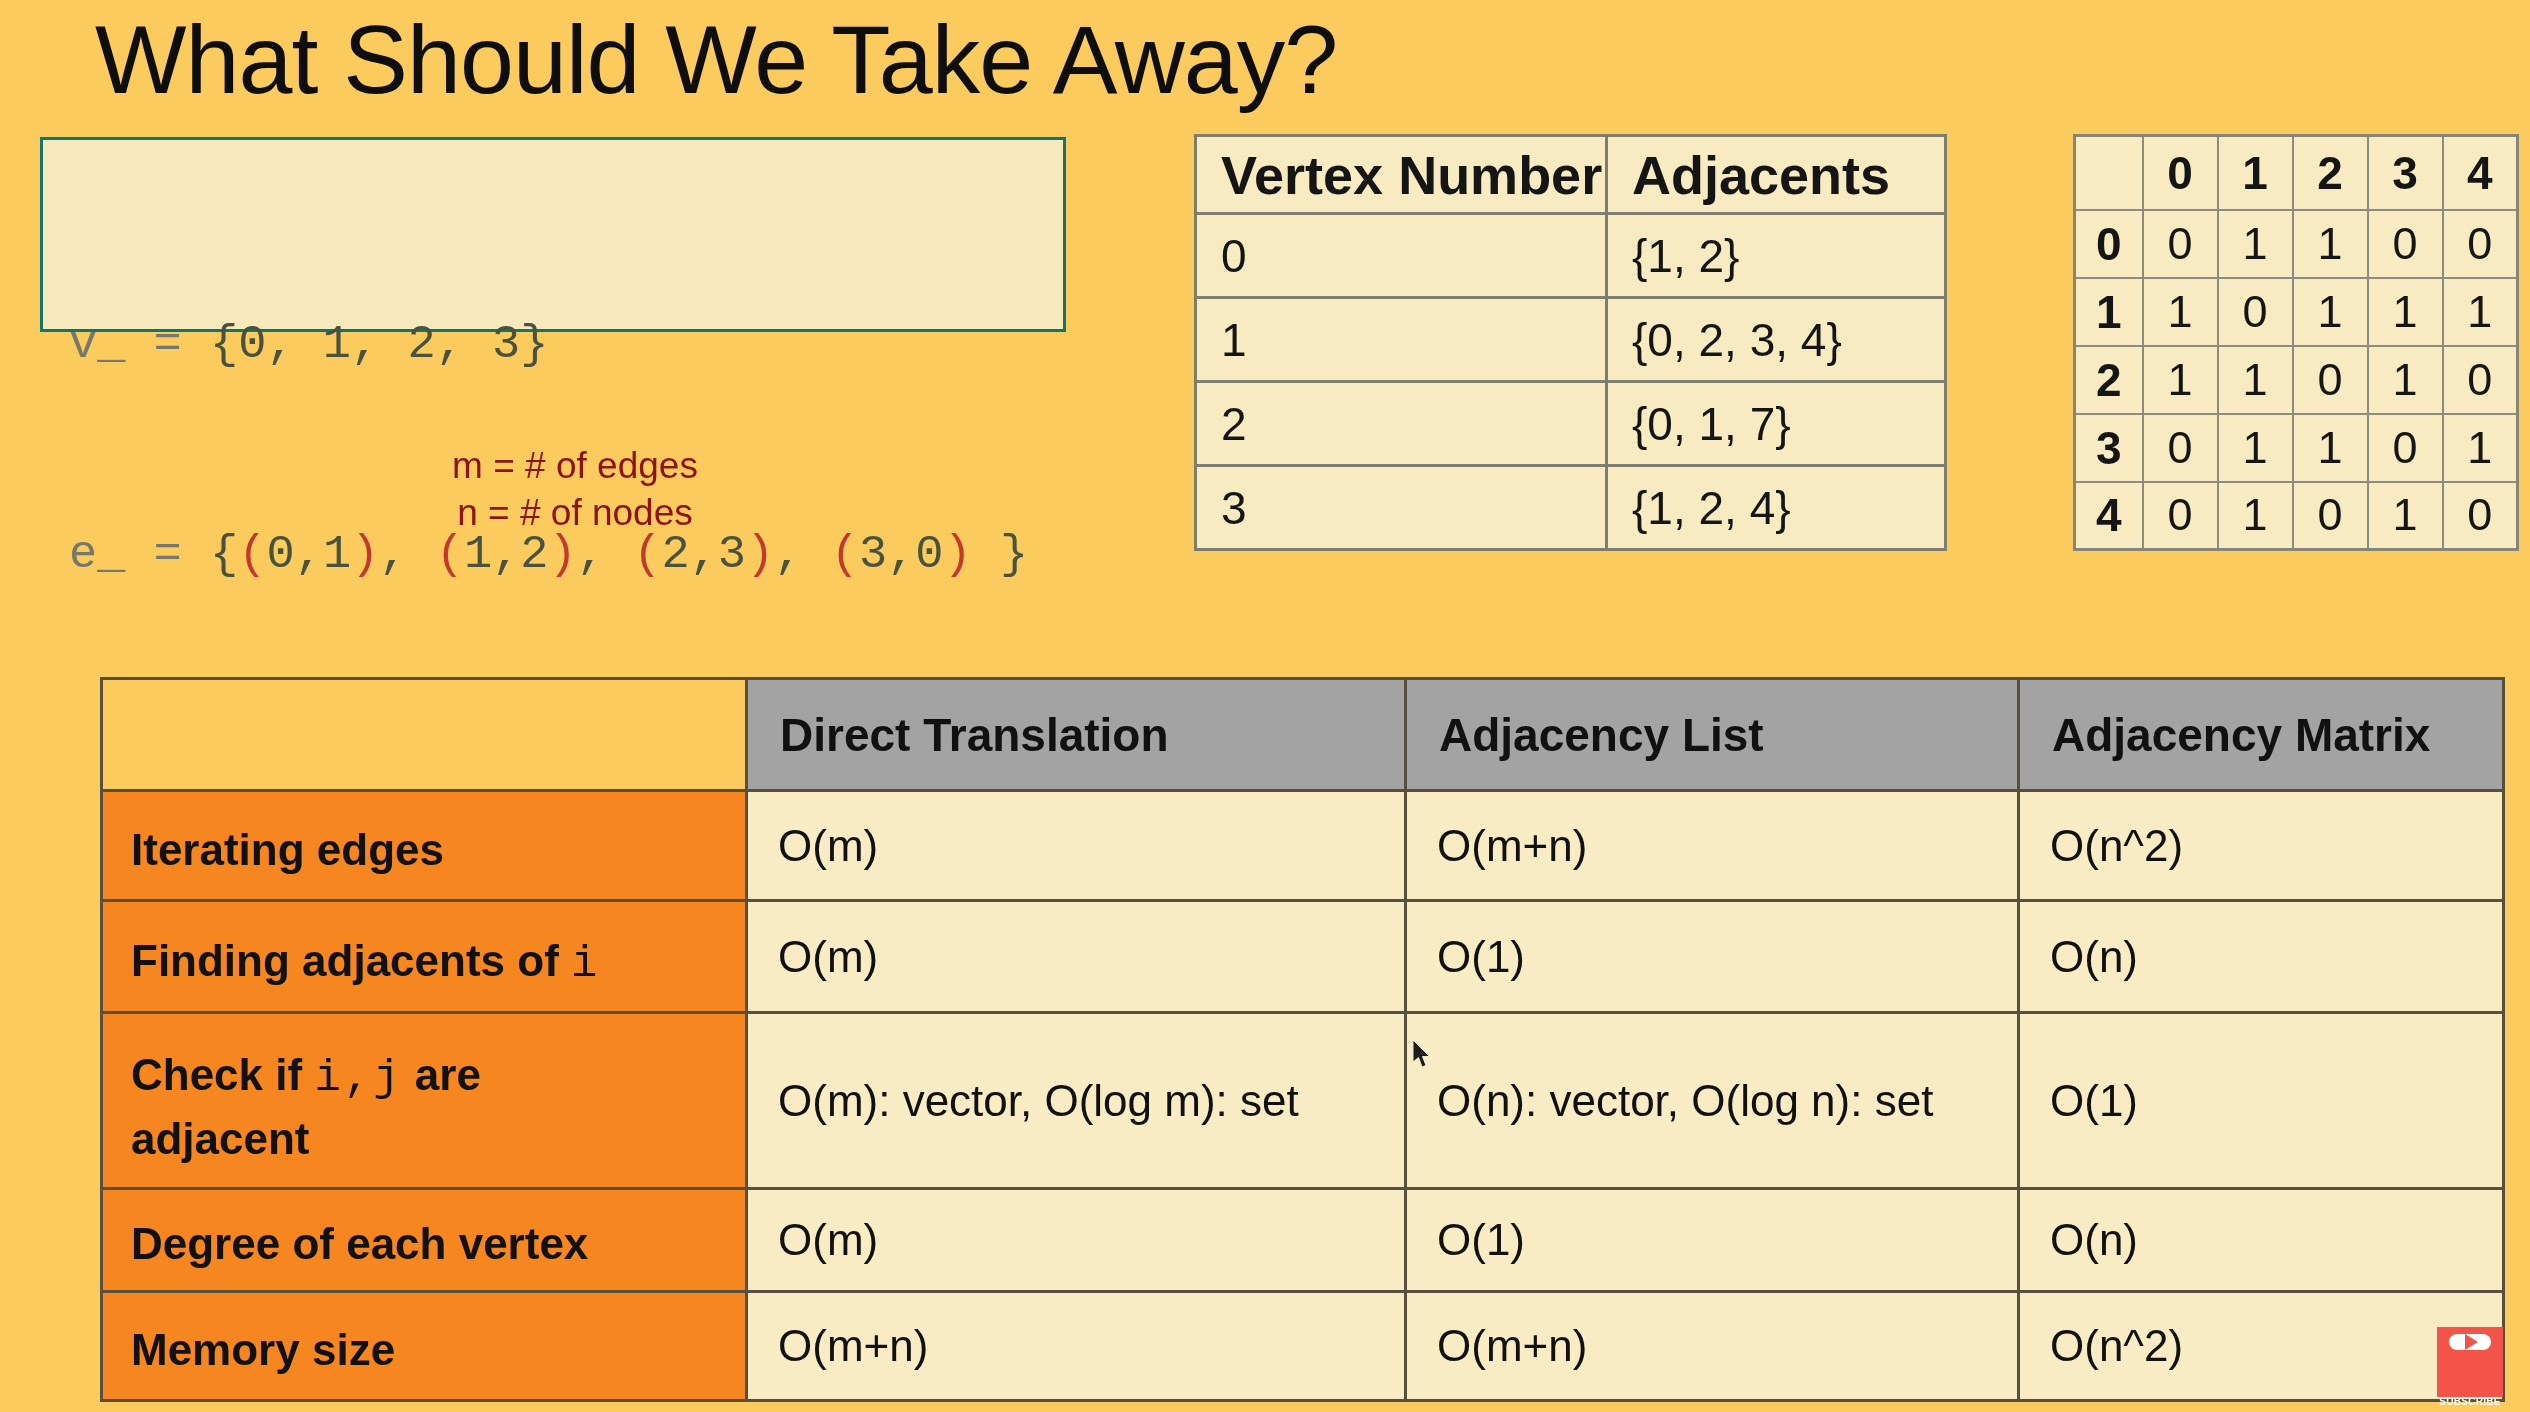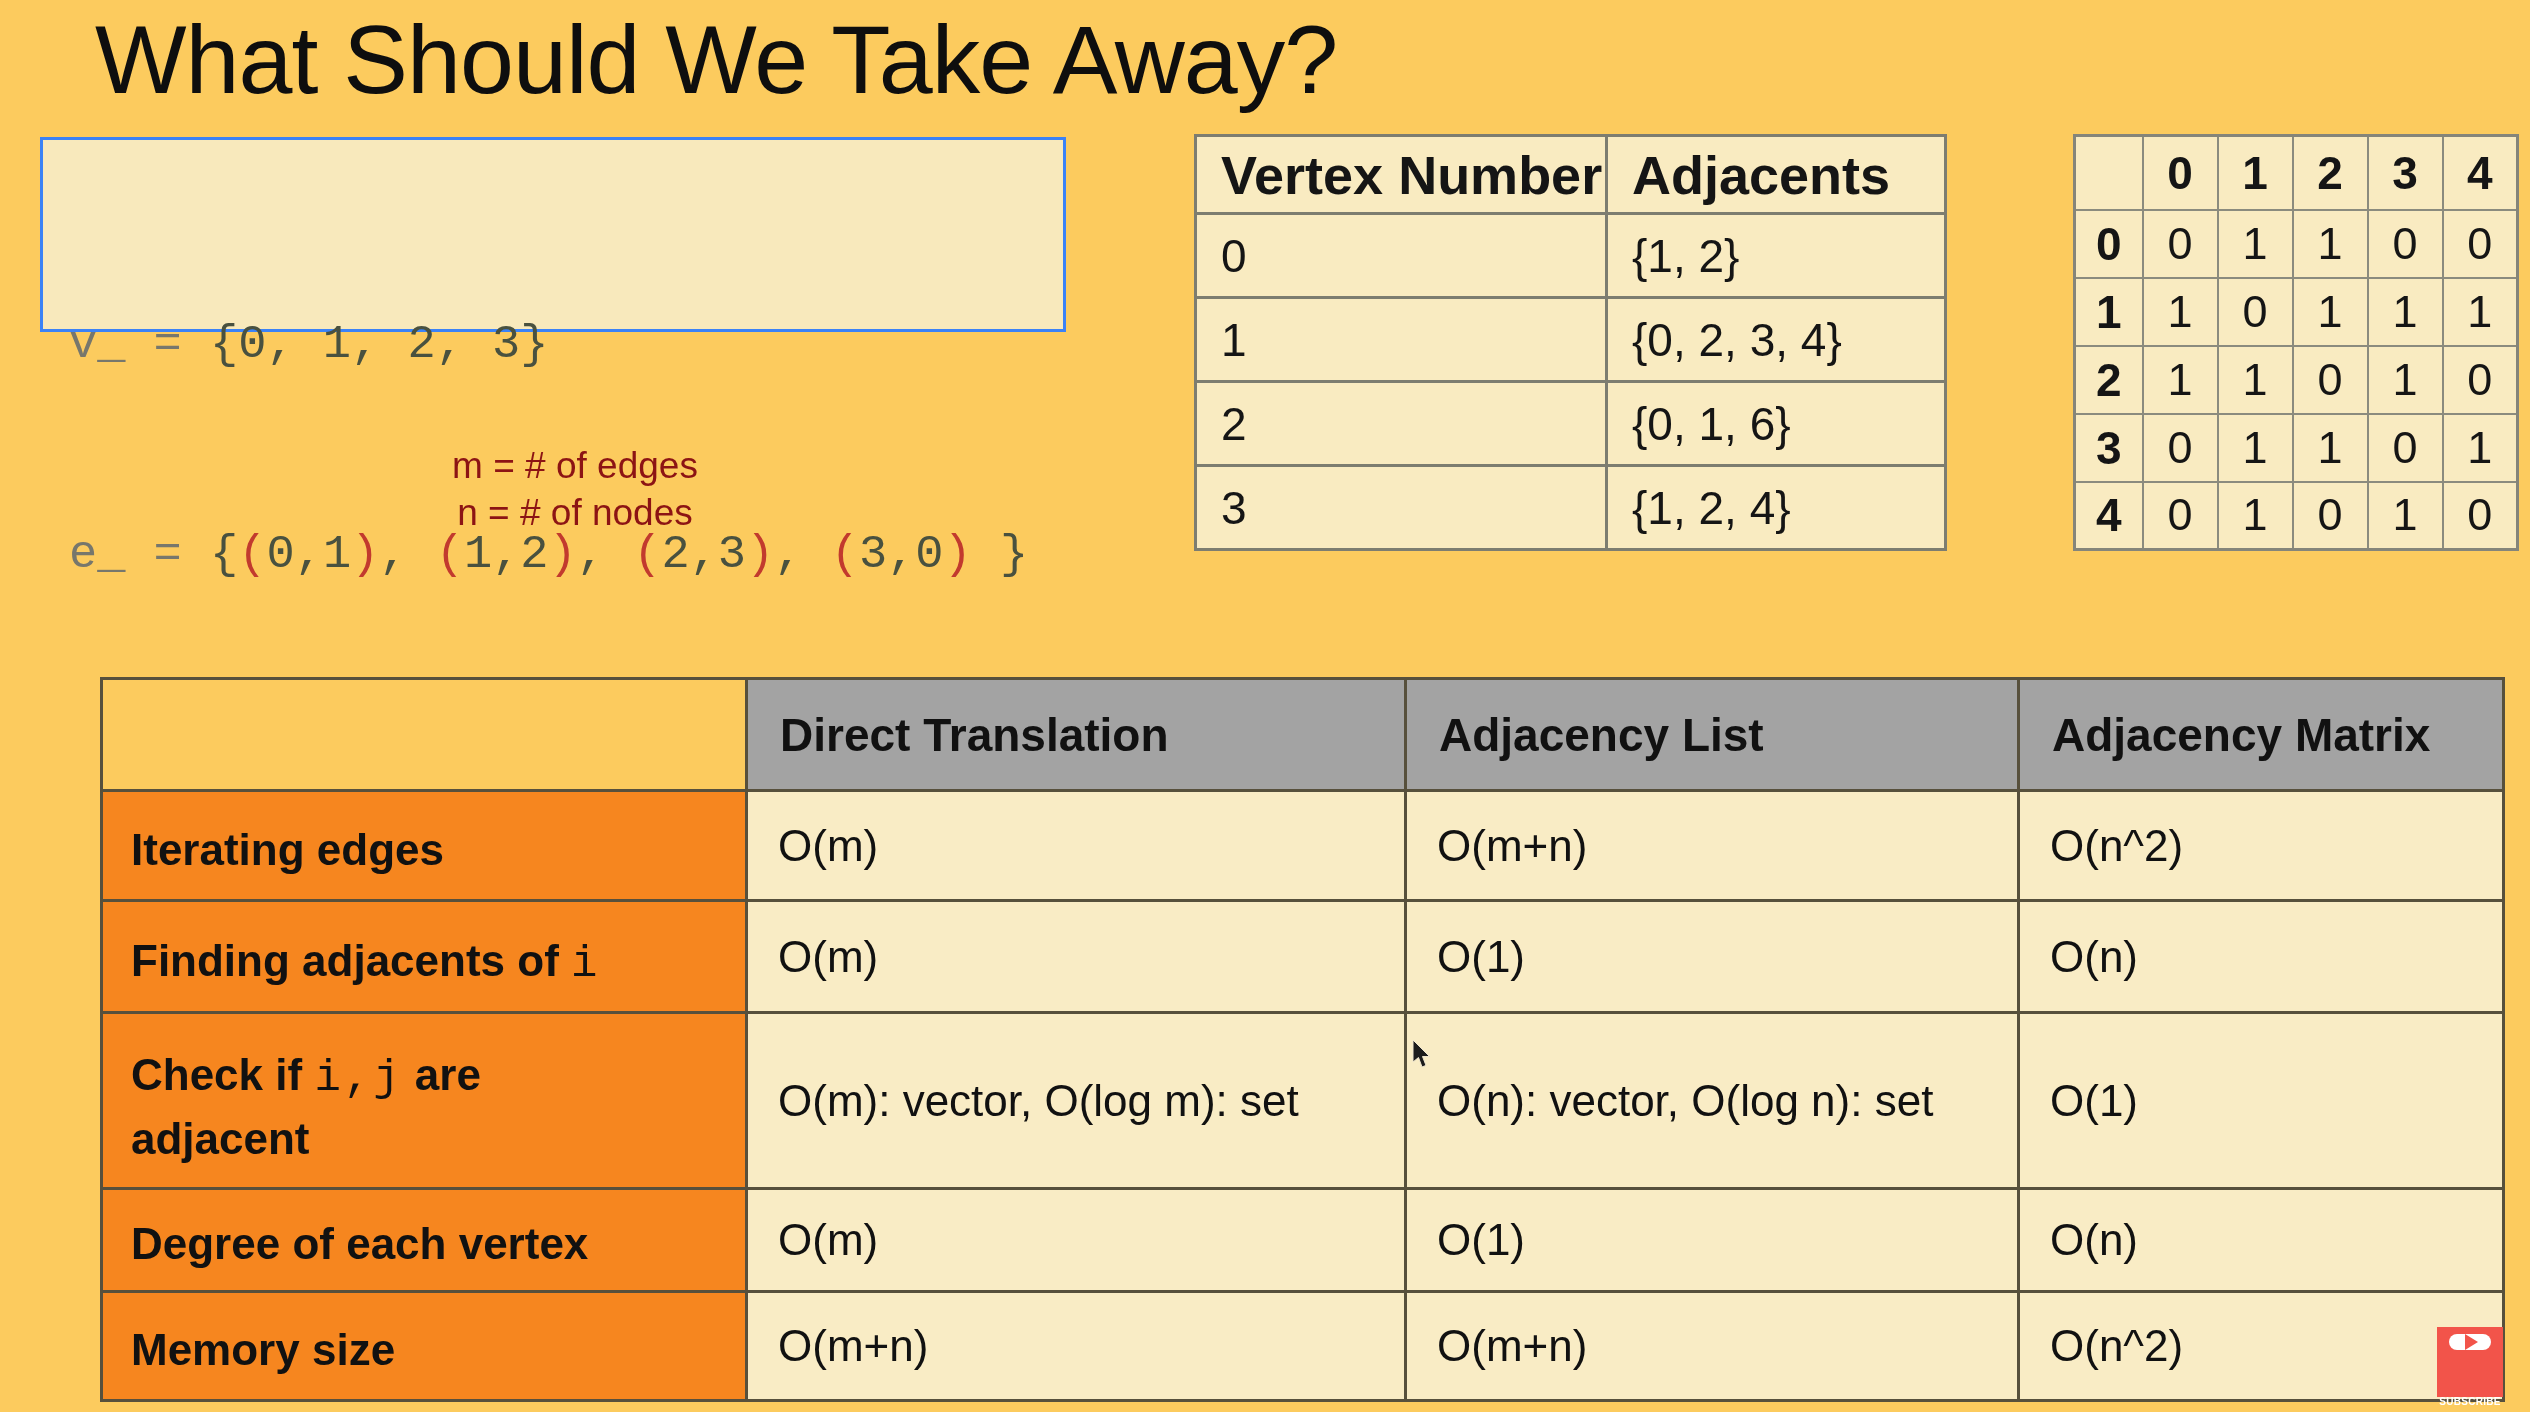--- a/index.html
+++ b/index.html
@@ -8,21 +8,21 @@
     background:#FCCB5E;font-family:"Liberation Sans",sans-serif;color:#141414;
   }
   
   .title{
     position:absolute;left:95px;top:4px;margin:0;
     font-size:97px;font-weight:400;color:#0e0e0e;letter-spacing:-1px;
   }
   
   .code-box{
     position:absolute;left:40px;top:137px;width:1026px;height:195px;
-    box-sizing:border-box;background:#F8E9BC;border:3px solid #3b82f6;
+    box-sizing:border-box;background:#F8E9BC;border:3px solid #0f766e;
     padding:30px 0 0 26px;
     font-family:"Liberation Mono",monospace;font-size:47px;line-height:70px;
     white-space:pre;
   }
   .seg-dim{color:#77776c}
   .seg-dark{color:#49513f}
   .seg-red{color:#C23A2E}
   
   .legend{
     position:absolute;left:395px;top:442px;width:360px;text-align:center;
@@ -143,21 +143,21 @@
       <tr>
         <td>0</td>
         <td>{1, 2}</td>
       </tr>
       <tr>
         <td>1</td>
         <td>{0, 2, 3, 4}</td>
       </tr>
       <tr>
         <td>2</td>
-        <td>{0, 1, 6}</td>
+        <td>{0, 1, 7}</td>
       </tr>
       <tr>
         <td>3</td>
         <td>{1, 2, 4}</td>
       </tr>
     </tbody>
   </table>
 
   <table class="matrix-table">
     <colgroup>

